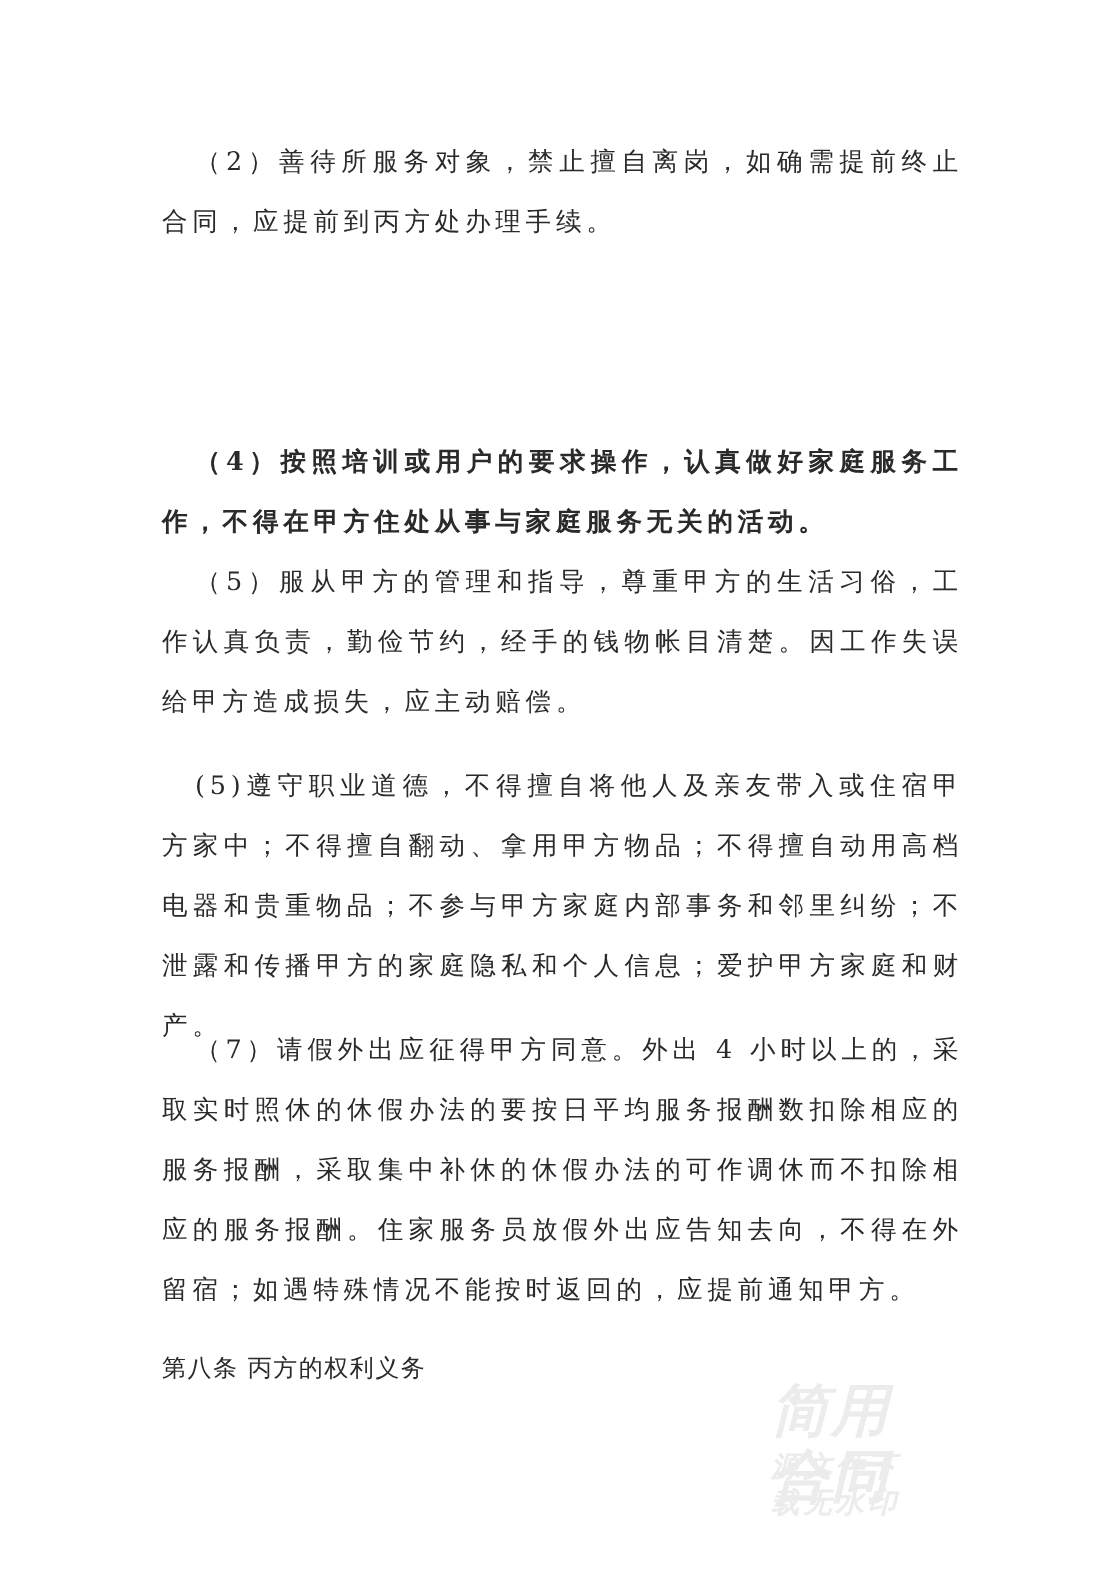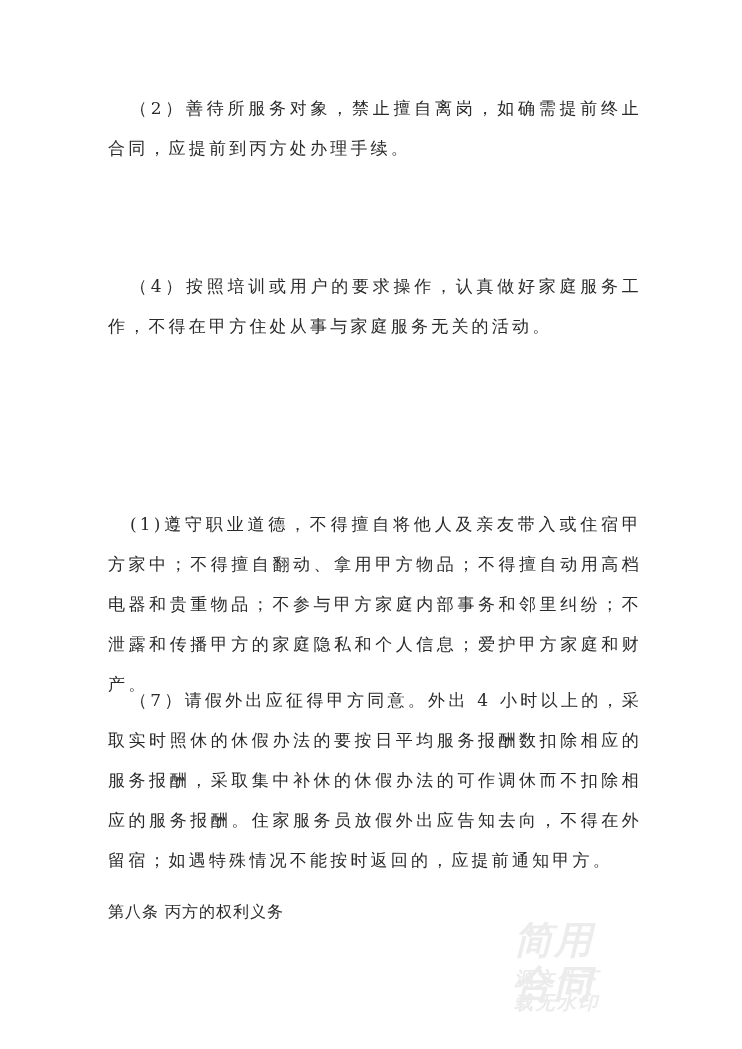--- a/index.html
+++ b/index.html
@@ -19,20 +19,21 @@
   }
   .wm { position: absolute; color: #ececec; font-family: "DejaVu Sans", "Liberation Sans", sans-serif; font-weight: bold; font-style: italic; }
   .wm-main { left: 514px; top: 918px; font-size: 38px; letter-spacing: 2px; line-height: 44px; }
   .wm-sub { left: 514px; top: 966px; font-size: 19px; letter-spacing: 2.5px; line-height: 24px; }
 </style>
 </head>
 <body>
 
 <div class="page">
   <p class="para" style="top:88px;">（2）善待所服务对象，禁止擅自离岗，如确需提前终止合同，应提前到丙方处办理手续。</p>
-  <p class="para" style="top:266px;">（4）按照培训或用户的要求操作，认真做好家庭服务工作，不得在甲方住处从事与家庭服务无关的活动。</p>
-  <p class="para" style="top:504px;">(1)遵守职业道德，不得擅自将他人及亲友带入或住宿甲方家中；不得擅自翻动、拿用甲方物品；不得擅自动用高档电器和贵重物品；不参与甲方家庭内部事务和邻里纠纷；不泄露和传播甲方的家庭隐私和个人信息；爱护甲方家庭和财产。</p>
+  <p class="para" style="top:288px;font-weight:bold;">（4）按照培训或用户的要求操作，认真做好家庭服务工作，不得在甲方住处从事与家庭服务无关的活动。</p>
+  <p class="para" style="top:368px;">（5）服从甲方的管理和指导，尊重甲方的生活习俗，工作认真负责，勤俭节约，经手的钱物帐目清楚。因工作失误给甲方造成损失，应主动赔偿。</p>
+  <p class="para" style="top:504px;">(5)遵守职业道德，不得擅自将他人及亲友带入或住宿甲方家中；不得擅自翻动、拿用甲方物品；不得擅自动用高档电器和贵重物品；不参与甲方家庭内部事务和邻里纠纷；不泄露和传播甲方的家庭隐私和个人信息；爱护甲方家庭和财产。</p>
   <p class="para" style="top:680px;">（7）请假外出应征得甲方同意。外出 4 小时以上的，采取实时照休的休假办法的要按日平均服务报酬数扣除相应的服务报酬，采取集中补休的休假办法的可作调休而不扣除相应的服务报酬。住家服务员放假外出应告知去向，不得在外留宿；如遇特殊情况不能按时返回的，应提前通知甲方。</p>
   <p class="heading" style="top:900px;">第八条 丙方的权利义务</p>
 
   <div class="wm wm-main">简用合同</div>
   <div class="wm wm-sub">源文件下载无水印</div>
 </div>
 
 </body></html>

